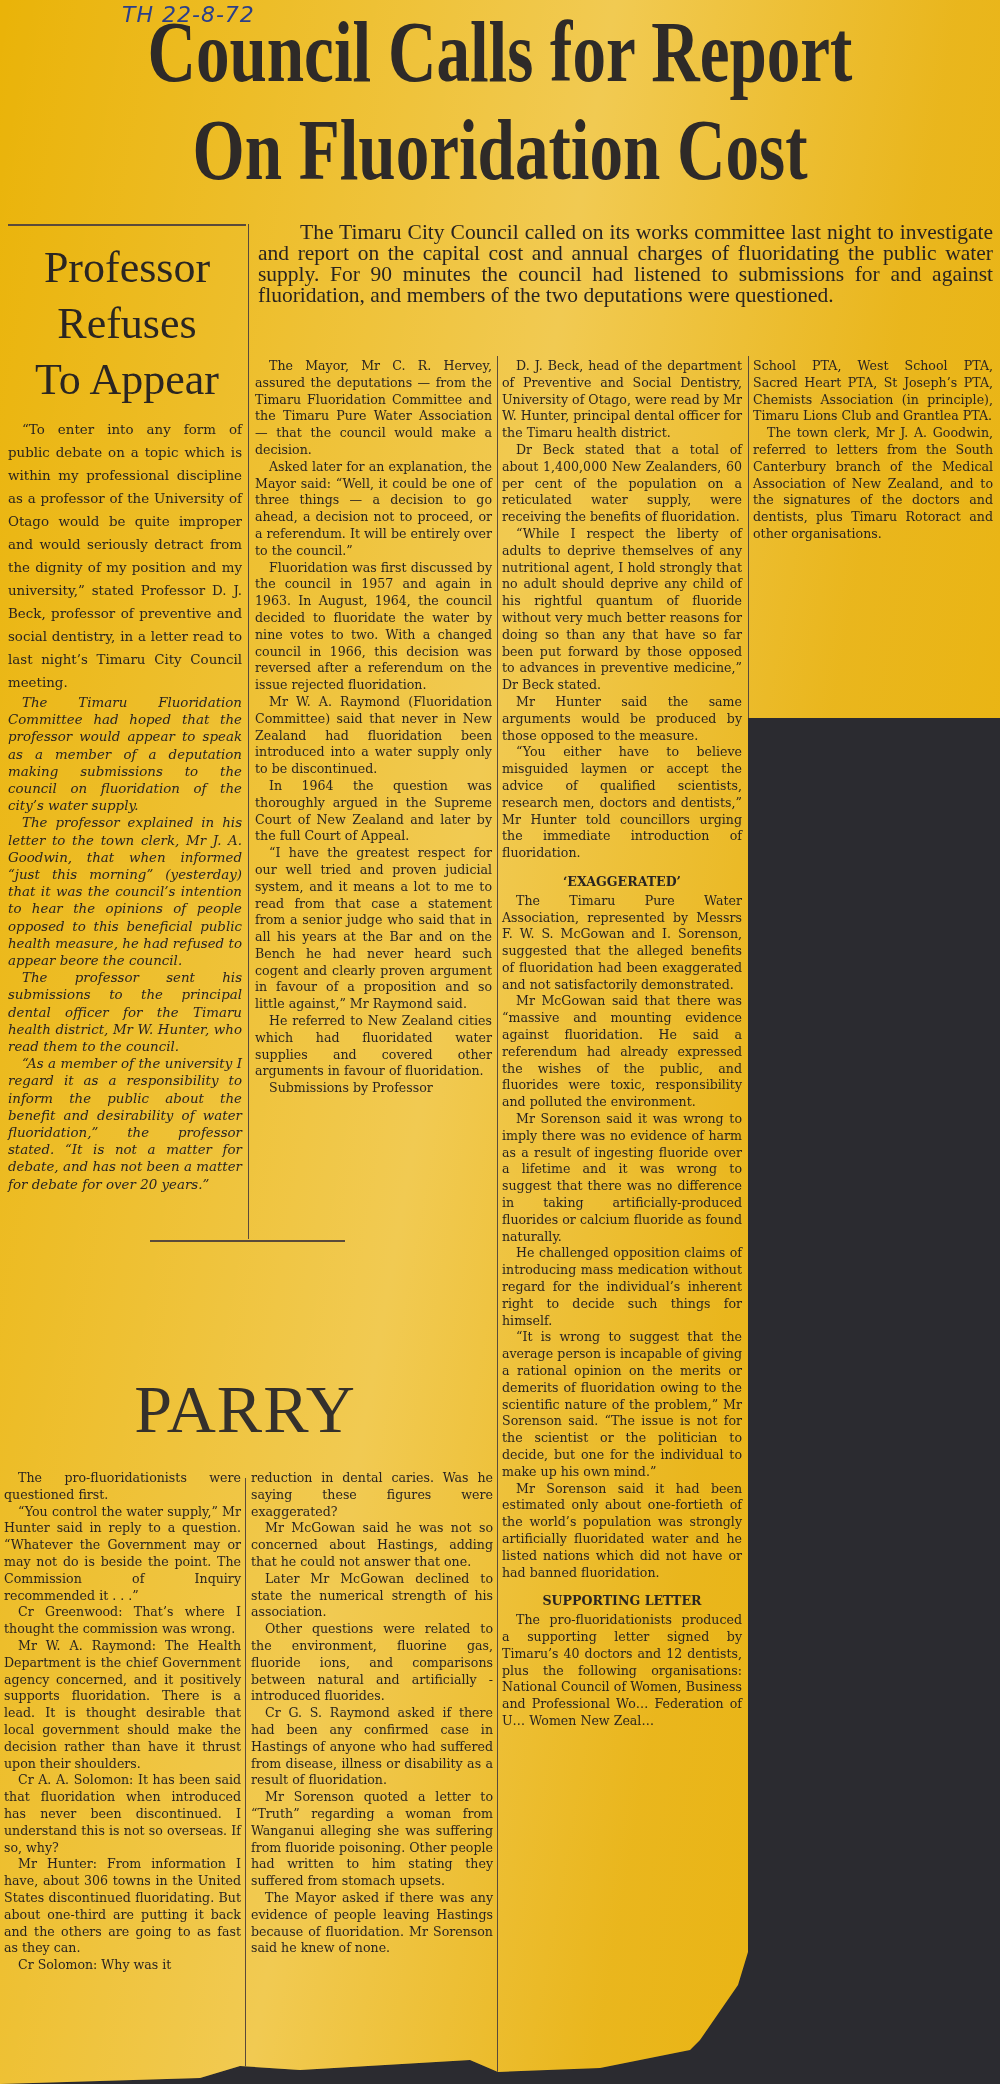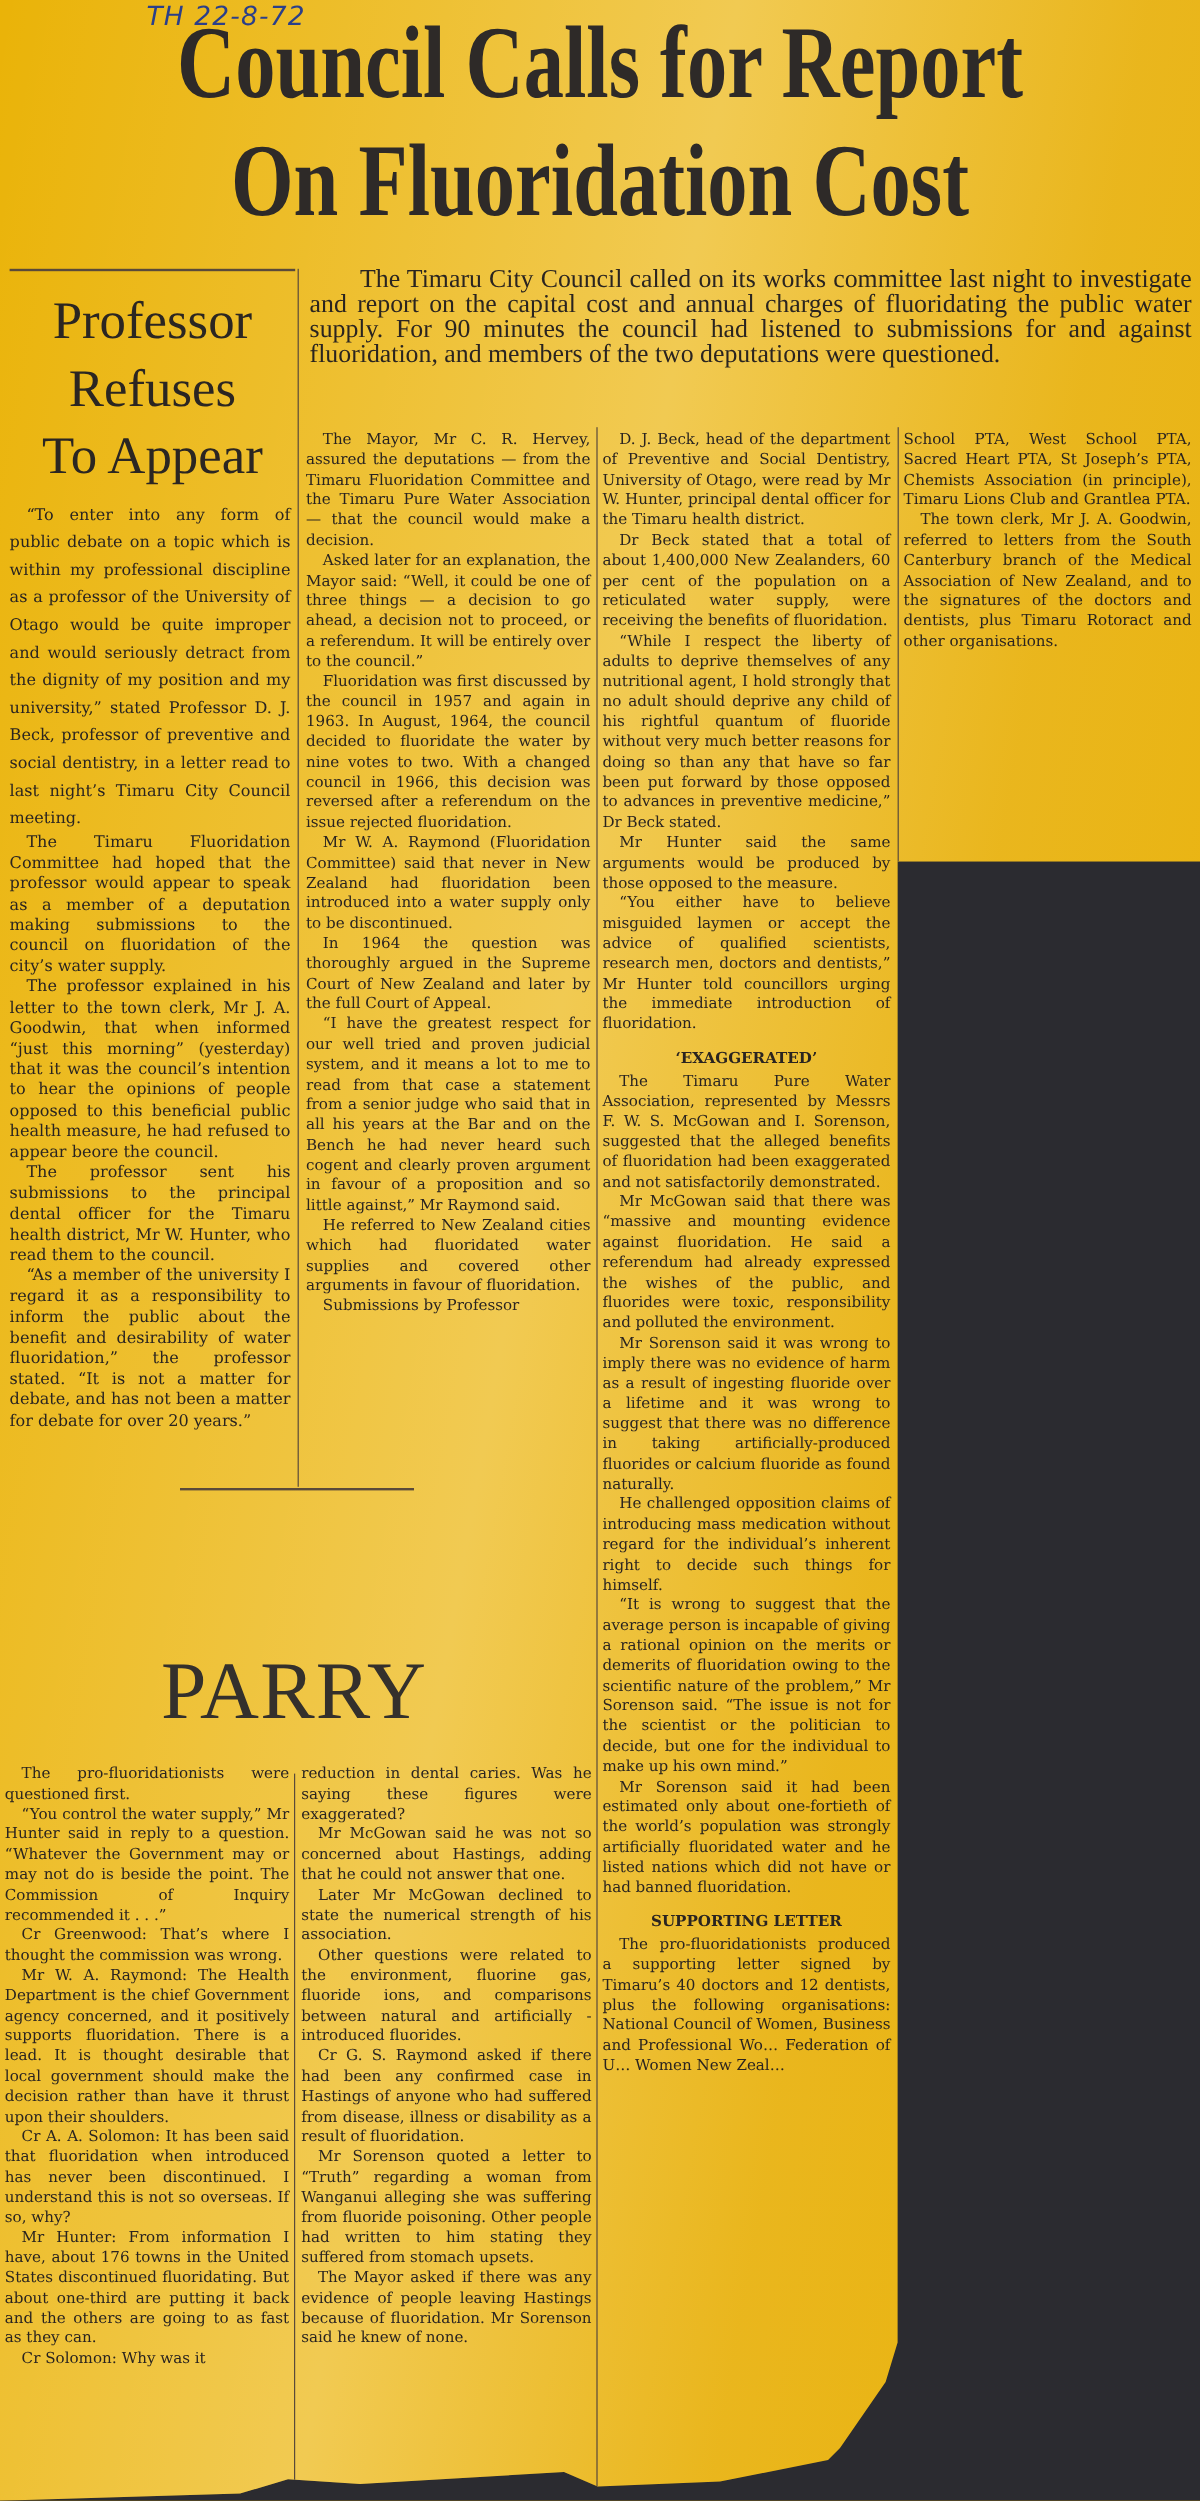--- a/index.html
+++ b/index.html
@@ -41,21 +41,21 @@
     font-family: "Liberation Serif", serif; font-size: 21.5px; line-height: 21px;
     text-align: justify; color: #2a2420; text-indent: 42px;
   }
   .col {
     position: absolute; font-family: "DejaVu Serif", serif; font-size: 12.6px;
     line-height: 16.8px; text-align: justify; color: #2a2420;
     hyphens: manual;
   }
   .col p { margin: 0; text-indent: 14px; }
   .col1 p { font-size: 13.4px; line-height: 23px; }
-  .col1 p.tight { line-height: 17.2px; }
+  .col1 p.tight { line-height: 17.2px; font-style: italic; }
   .subhead { text-align: center; font-weight: bold; margin: 12px 0 2px 0 !important; text-indent: 0 !important; font-size: 12.6px; }
   .thrust {
     position: absolute; left: 10px; width: 470px; text-align: center;
     font-family: "Liberation Serif", serif; font-size: 68px; color: #34302c; letter-spacing: 1px;
   }
   .hrule { position: absolute; border-top: 2px solid #5a4a3a; }
 </style>
 </head>
 <body>
 
@@ -122,21 +122,21 @@
   </div>
 
   <div class="thrust" style="top:1370px;">PARRY</div>
 
   <div class="col" style="left:4px; top:1470px; width:237px;">
     <p>The pro-fluoridationists were questioned first.</p>
     <p>“You control the water supply,” Mr Hunter said in reply to a question. “Whatever the Government may or may not do is beside the point. The Commission of Inquiry recommended it . . .”</p>
     <p>Cr Greenwood: That’s where I thought the commission was wrong.</p>
     <p>Mr W. A. Raymond: The Health Department is the chief Government agency concerned, and it positively supports fluoridation. There is a lead. It is thought desirable that local government should make the decision rather than have it thrust upon their shoulders.</p>
     <p>Cr A. A. Solomon: It has been said that fluoridation when introduced has never been discontinued.  I understand this is not so overseas. If so, why?</p>
-    <p>Mr Hunter: From information I have, about 176 towns in the United States discontinued fluoridating.  But about one-third are putting it back and the others are going to as fast as they can.</p>
+    <p>Mr Hunter: From information I have, about 306 towns in the United States discontinued fluoridating.  But about one-third are putting it back and the others are going to as fast as they can.</p>
     <p>Cr Solomon: Why was it</p>
   </div>
 
   <div class="col" style="left:251px; top:1470px; width:242px;">
     <p style="text-indent:0">reduction in dental caries. Was he saying these figures were exaggerated?</p>
     <p>Mr McGowan said he was not so concerned about Hastings, adding that he could not answer that one.</p>
     <p>Later Mr McGowan declined to state the numerical strength of his association.</p>
     <p>Other questions were related to the environment, fluorine gas, fluoride ions, and comparisons between natural and artificially - introduced fluorides.</p>
     <p>Cr G. S. Raymond asked if there had been any confirmed case in Hastings of anyone who had suffered from disease, illness or disability as a result of fluoridation.</p>
     <p>Mr Sorenson quoted a letter to “Truth” regarding a woman from Wanganui alleging she was suffering from fluoride poisoning.  Other people had written to him stating they suffered from stomach upsets.</p>

